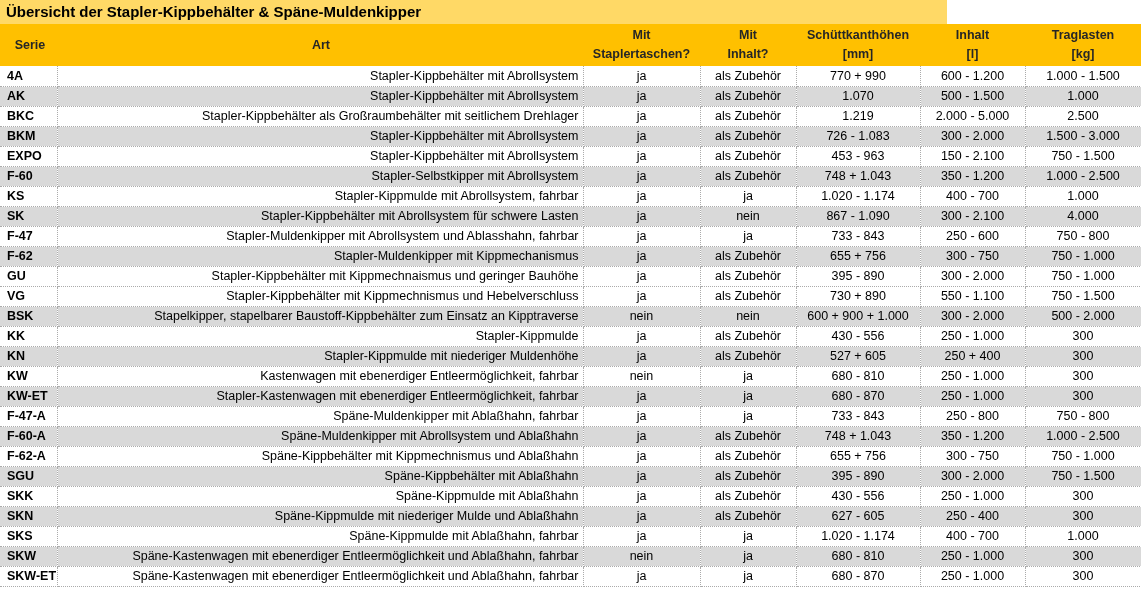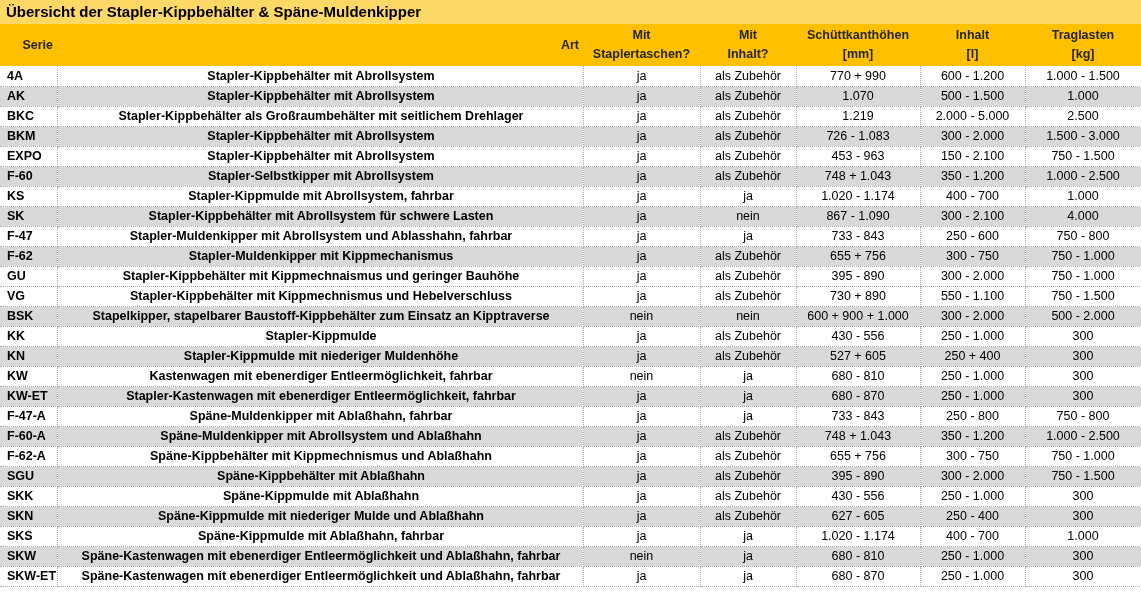--- a/index.html
+++ b/index.html
@@ -9,21 +9,21 @@
     font-family: "Liberation Sans", sans-serif;
   }
   .sheet {
     width: 1141px;
     height: 607px;
     overflow: hidden;
     background: #ffffff;
   }
   .title-bar {
     box-sizing: border-box;
-    width: 1141px;
+    width: 947px;
     height: 24px;
     line-height: 24px;
     background: #FFD966;
     color: #000000;
     font-size: 15px;
     font-weight: bold;
     padding-left: 6px;
     white-space: nowrap;
   }
   table.spec {
@@ -39,40 +39,40 @@
   }
   thead th {
     background: #FFC000;
     color: #262626;
     height: 42px;
     font-size: 12.5px;
     font-weight: bold;
     vertical-align: middle;
     text-align: center;
   }
-  thead th.left { text-align: right; }
+  thead th.left { text-align: center; }
   thead th .hl { display: block; line-height: 1.5; }
   tbody td {
     height: 20px;
     font-size: 12.5px;
     color: #000000;
     background: #ffffff;
     border-right: 1px dotted #ababab;
     border-bottom: 1px dotted #ababab;
     text-align: center;
   }
   tbody tr.stripe td { background: #D9D9D9; }
   tbody td.col-serie {
     font-weight: bold;
     text-align: left;
     padding-left: 7px;
     border-left: none;
     margin-left: 12px;
   }
-  tbody td.col-art { text-align: center; padding-left: 6px; font-weight: bold; }
+  tbody td.col-art { text-align: right; padding-left: 6px; }
   col.c-serie   { width: 57px; }
   col.c-art     { width: 526px; }
   col.c-stapler { width: 117px; }
   col.c-rollen  { width: 96px; }
   col.c-schuett { width: 124px; }
   col.c-inhalt  { width: 105px; }
   col.c-trag    { width: 116px; }
 </style>
 </head>
 <body>

